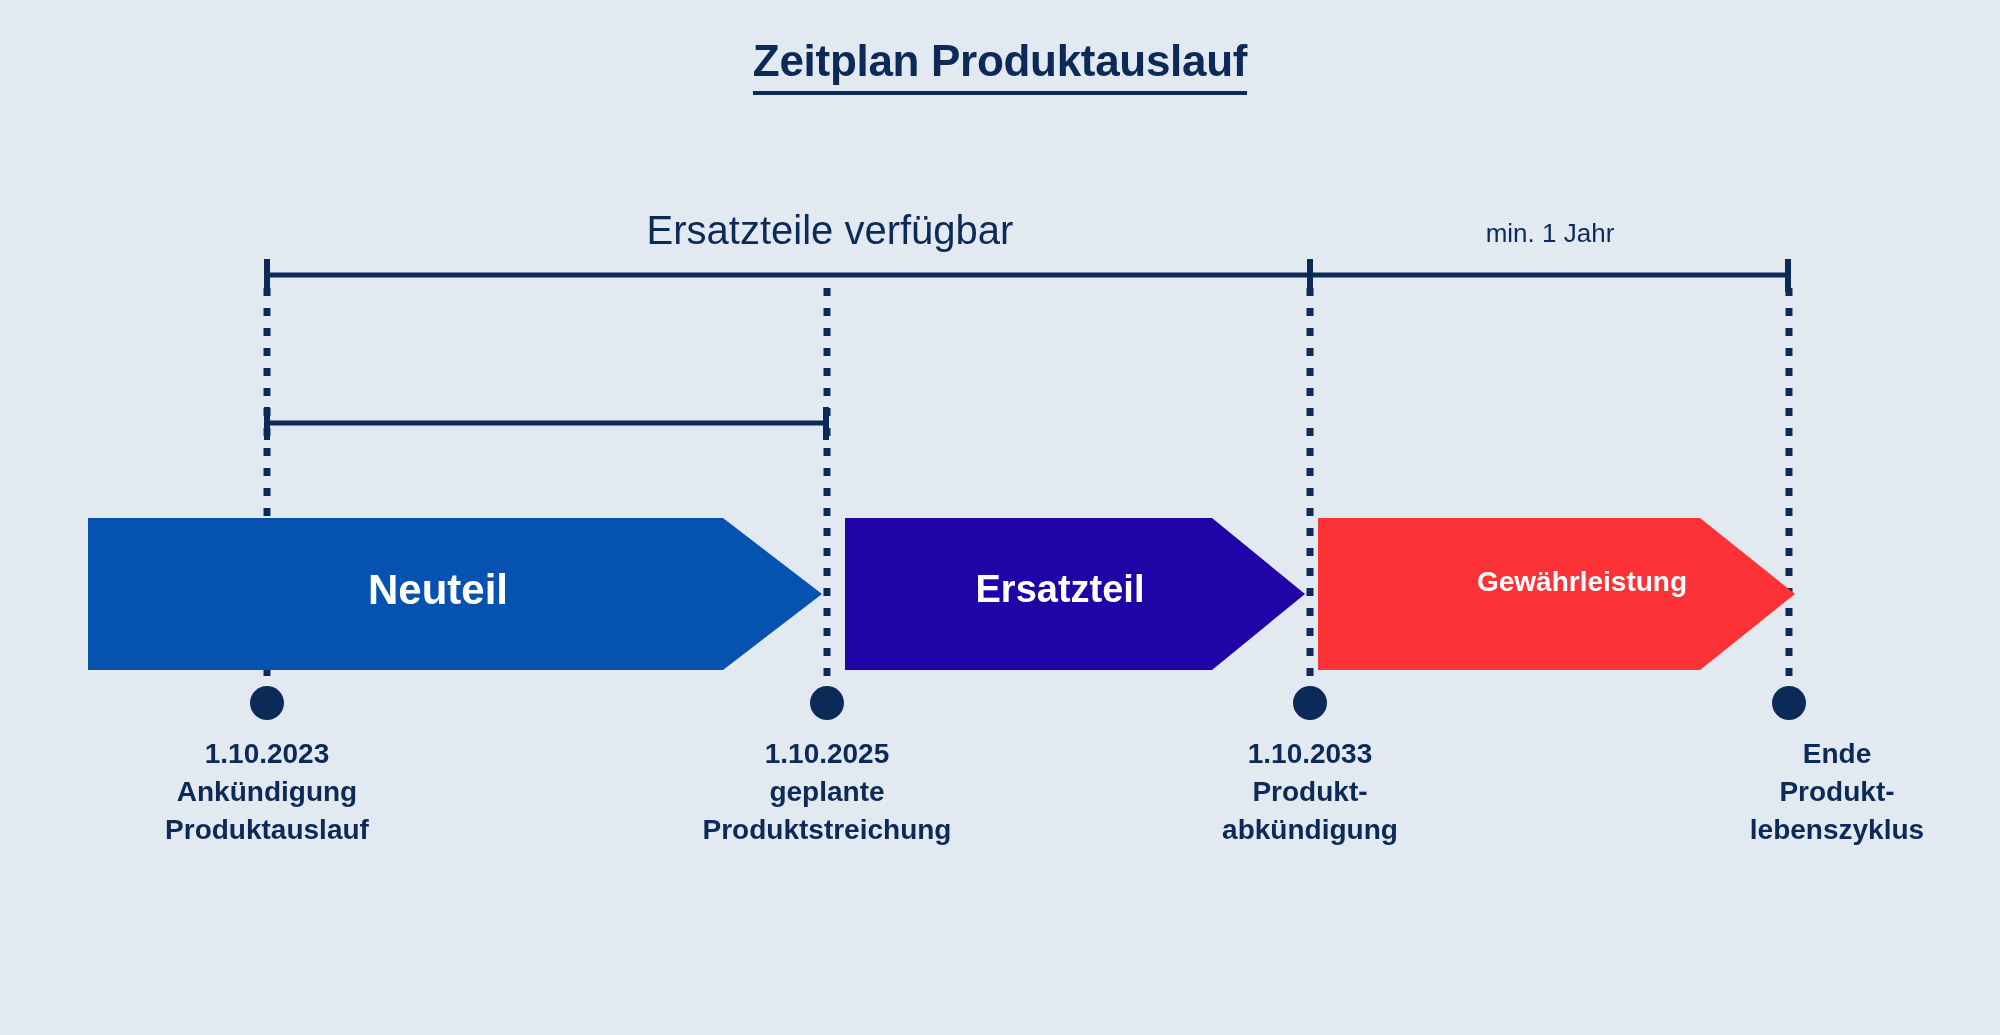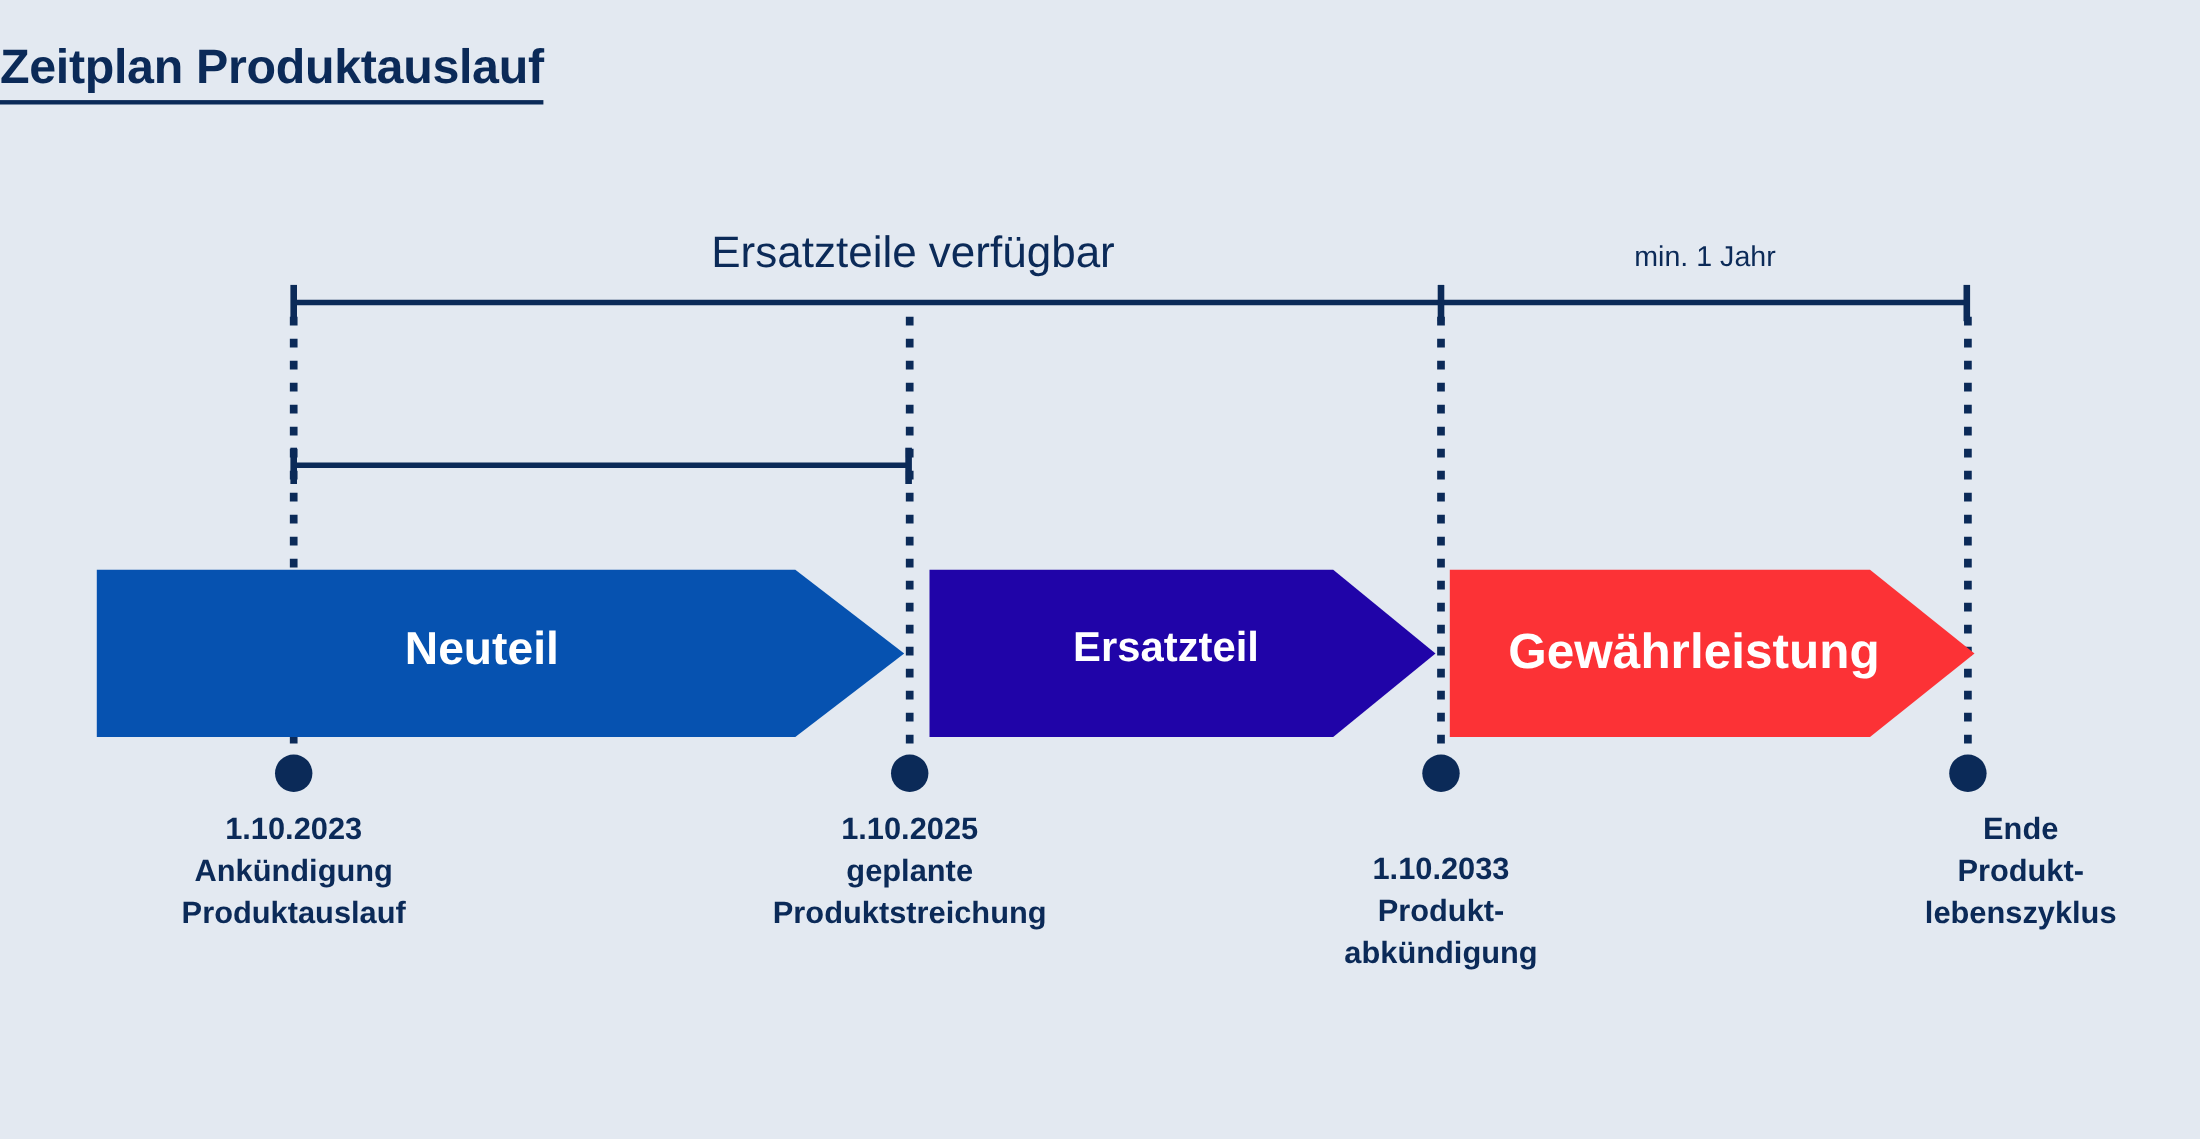--- a/index.html
+++ b/index.html
@@ -20,20 +20,21 @@
     height: 1035px;
     background: #e3e9f1;
   }
 
   
   .page-title {
     position: absolute;
     left: 0;
     top: 36px;
     width: 2000px;
+    text-align: center;
     font-size: 44px;
     font-weight: bold;
     color: #0b2a58;
     letter-spacing: -0.3px;
   }
   .page-title span.u {
     border-bottom: 4px solid #0b2a58;
     padding-bottom: 6px;
   }
 
@@ -95,24 +96,24 @@
     width: 700px;
     font-size: 42px;
   }
   #arrow-label-ersatzteil {
     left: 845px;
     top: 568px;
     width: 430px;
     font-size: 38px;
   }
   #arrow-label-gewaehrleistung {
-    left: 1310px;
+    left: 1352px;
     top: 566px;
     width: 460px;
-    font-size: 45px;
+    font-size: 28px;
   }
 
   
   .milestone {
     position: absolute;
     top: 735px;
     width: 320px;
     text-align: center;
     color: #0b2a58;
     font-weight: bold;
@@ -182,21 +183,21 @@
     <span class="m-line">Ankündigung</span>
     <span class="m-line">Produktauslauf</span>
   </div>
 
   <div class="milestone" style="left:667px;">
     <span class="m-line">1.10.2025</span>
     <span class="m-line">geplante</span>
     <span class="m-line">Produktstreichung</span>
   </div>
 
-  <div class="milestone" style="left:1150px;margin-top:36px;">
+  <div class="milestone" style="left:1150px;">
     <span class="m-line">1.10.2033</span>
     <span class="m-line">Produkt-</span>
     <span class="m-line">abkündigung</span>
   </div>
 
   <div class="milestone" style="left:1677px;text-align:center;">
     <span class="m-line">Ende</span>
     <span class="m-line">Produkt-</span>
     <span class="m-line">lebenszyklus</span>
   </div>

